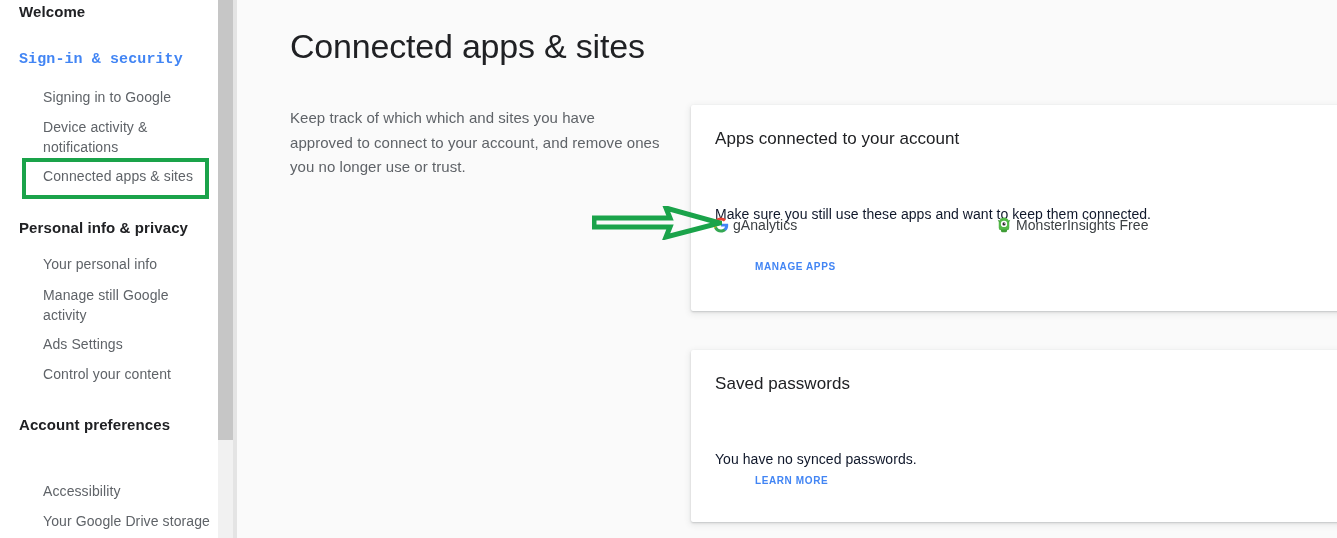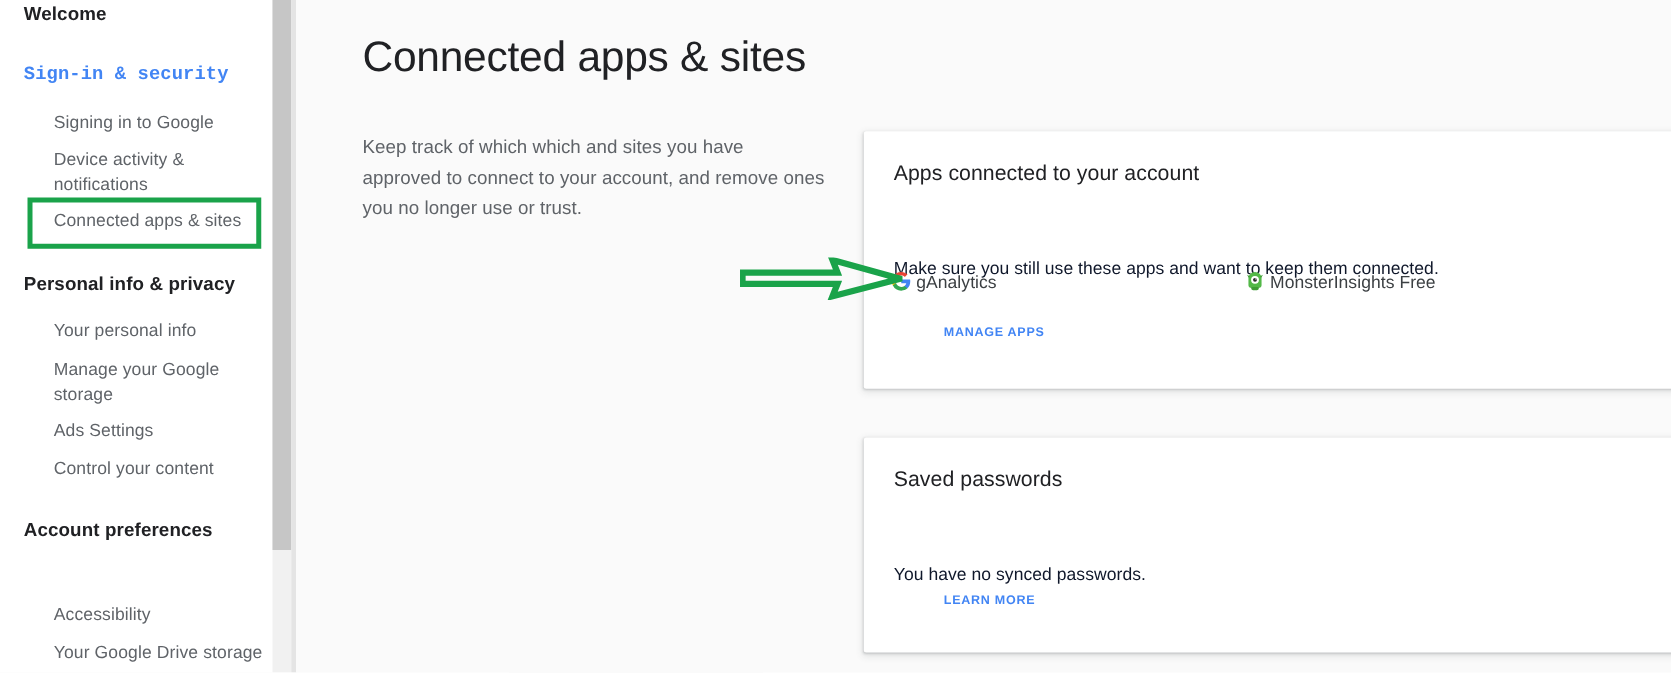--- a/index.html
+++ b/index.html
@@ -225,21 +225,21 @@
 
     <div class="nav-welcome">Welcome</div>
 
     <div class="nav-section accent" style="top:51px;font-family:Liberation Mono, monospace;">Sign-in &amp; security</div>
     <div class="nav-item" style="top:87px;">Signing in to Google</div>
     <div class="nav-item two-line" style="top:117px;">Device activity &amp; notifications</div>
     <div class="nav-item" style="top:166px;">Connected apps &amp; sites</div>
 
     <div class="nav-section" style="top:219px;">Personal info &amp; privacy</div>
     <div class="nav-item" style="top:254px;">Your personal info</div>
-    <div class="nav-item two-line" style="top:285px;">Manage your Google storage</div>
+    <div class="nav-item two-line" style="top:285px;">Manage still Google activity</div>
     <div class="nav-item" style="top:334px;">Ads Settings</div>
     <div class="nav-item" style="top:364px;">Control your content</div>
 
     <div class="nav-section" style="top:416px;">Account preferences</div>
     <div class="nav-item" style="top:481px;">Accessibility</div>
     <div class="nav-item" style="top:511px;">Your Google Drive storage</div>
 
     <div id="highlight-box"></div>
   </nav>
 

